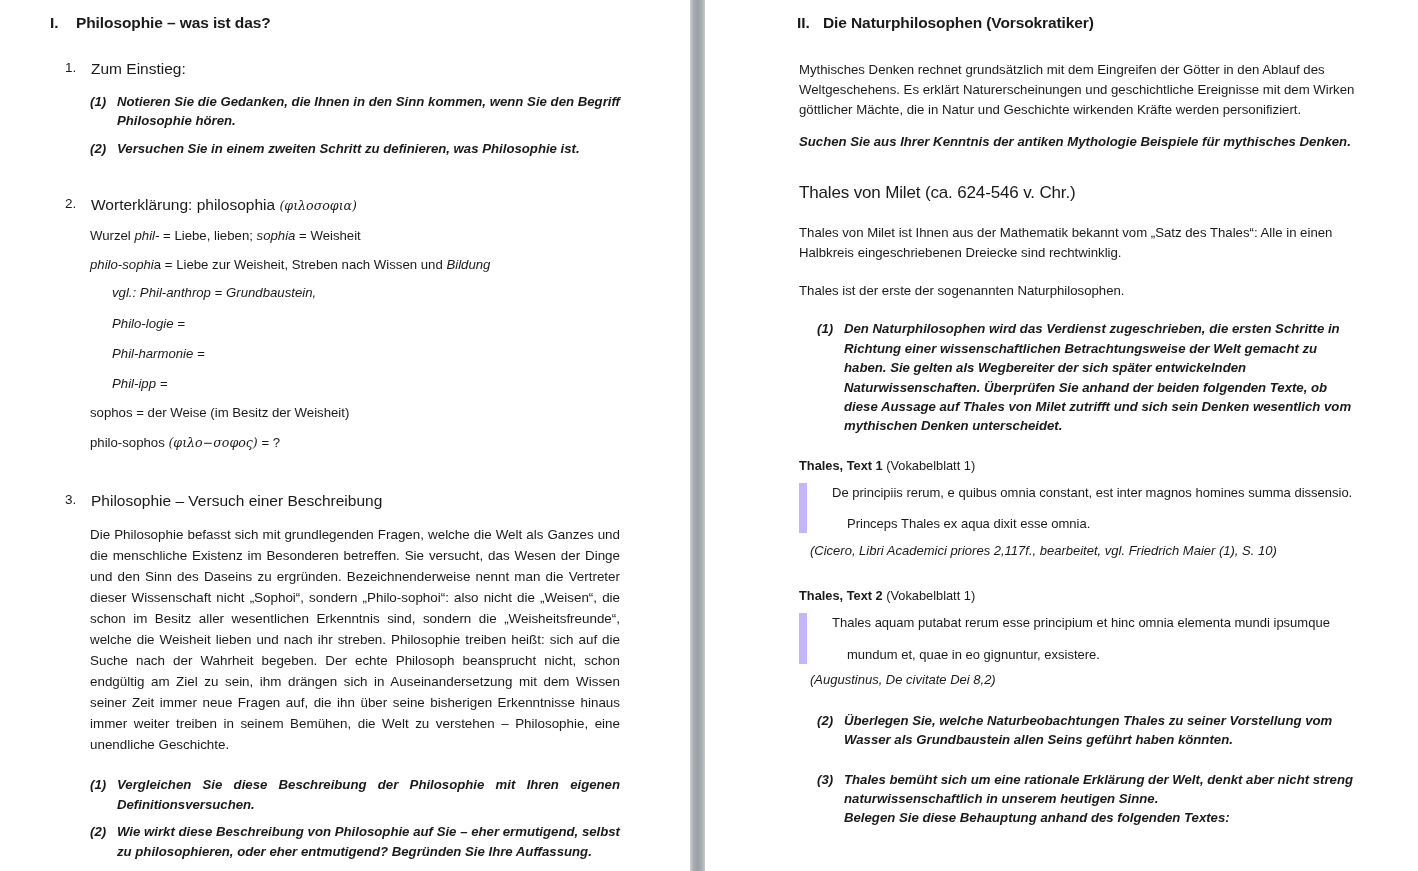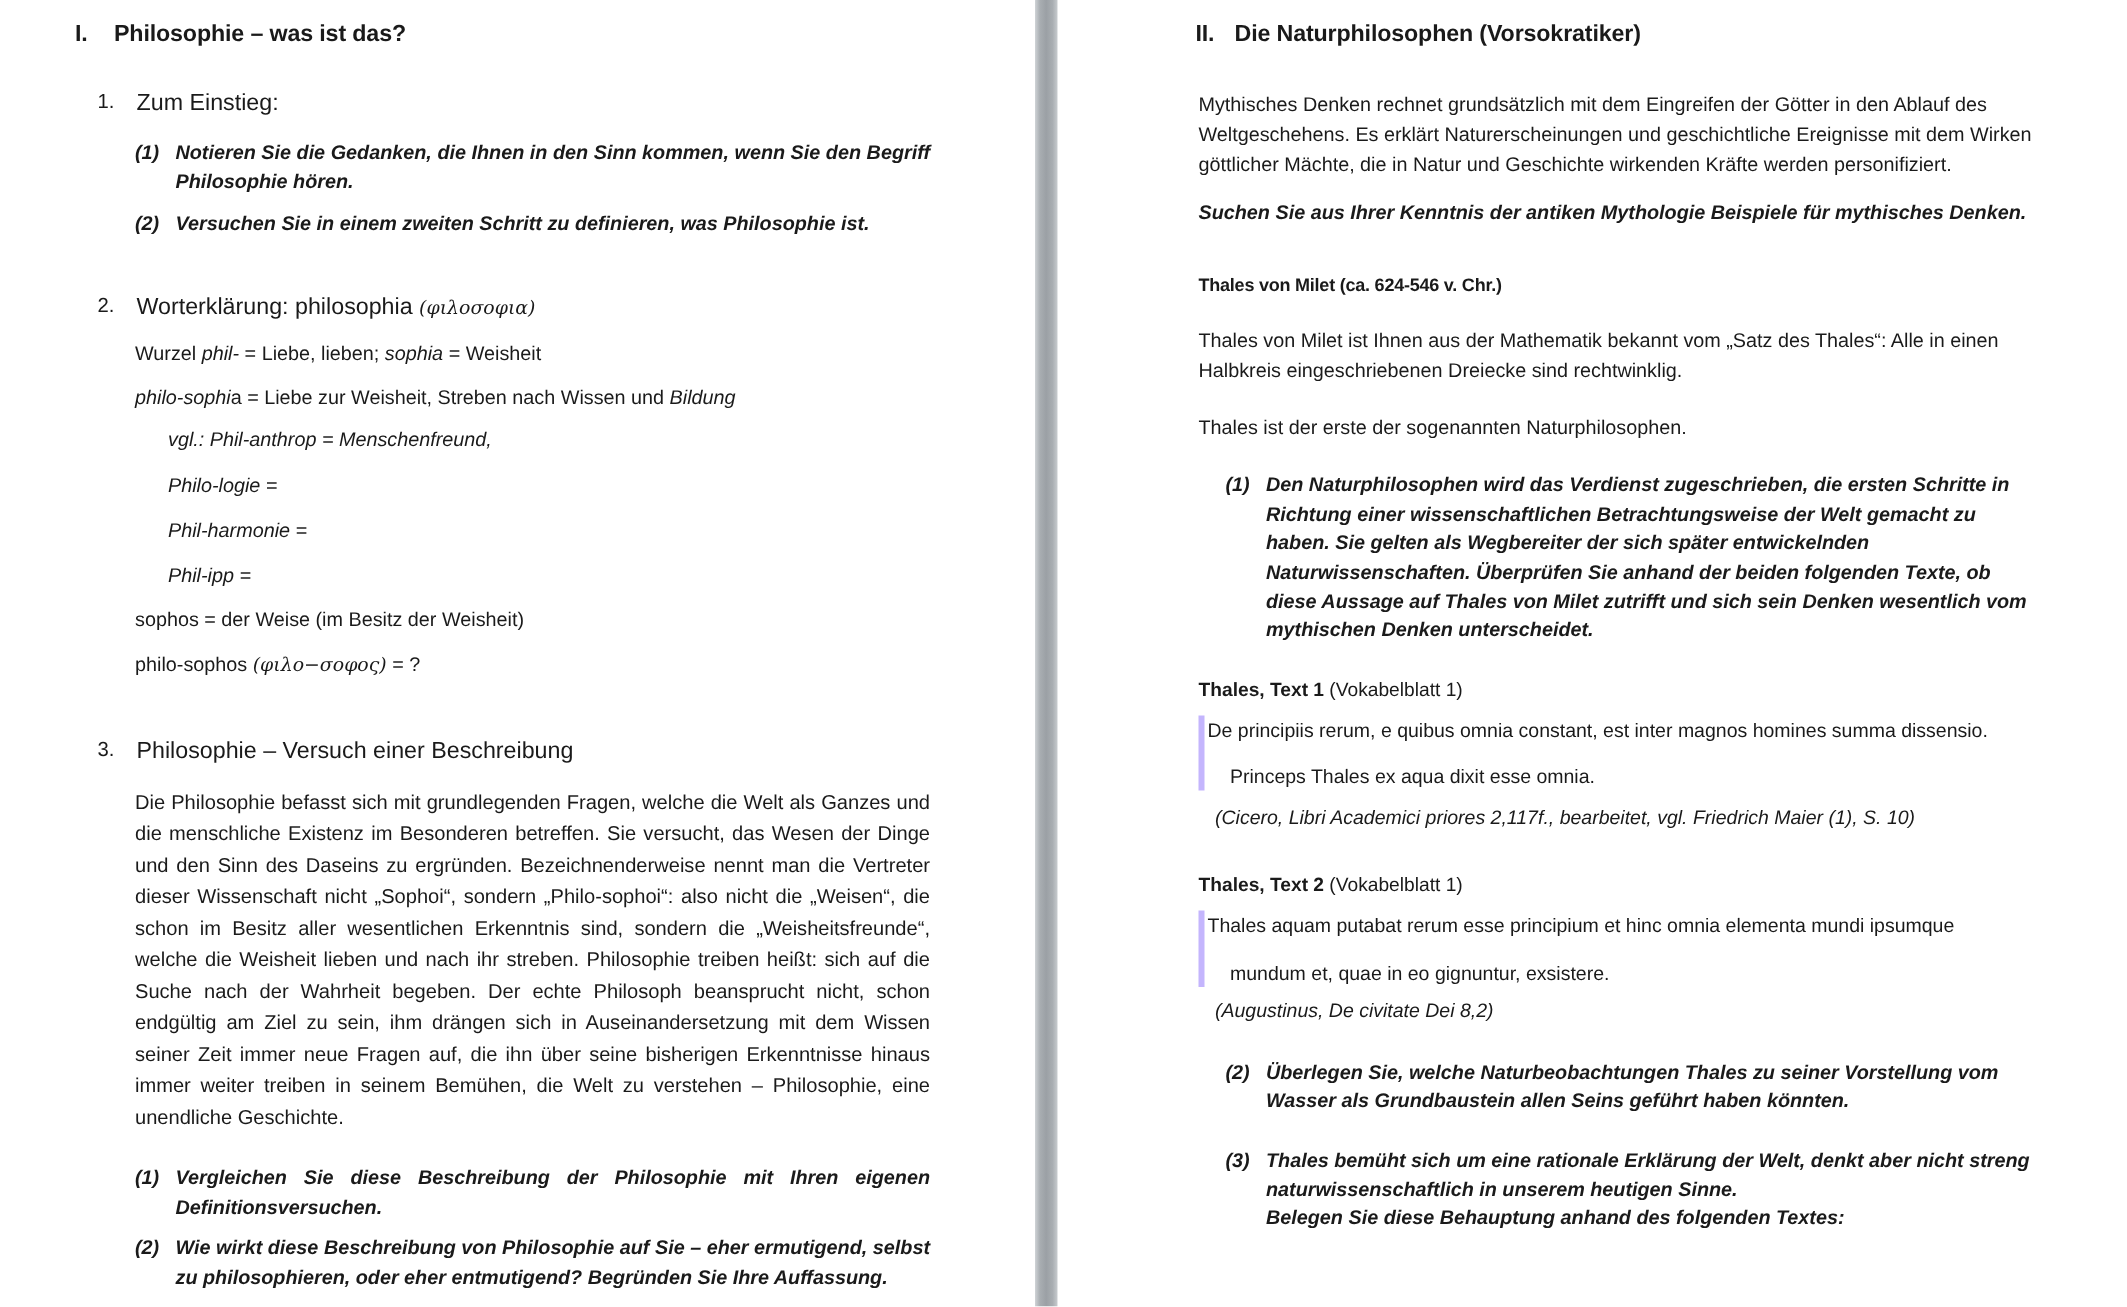--- a/index.html
+++ b/index.html
@@ -122,22 +122,22 @@
   .sp-20 { height: 20px; }
   .sp-22 { height: 22px; }
   .sp-24 { height: 24px; }
   .sp-28 { height: 28px; }
   .sp-30 { height: 30px; }
   .sp-34 { height: 34px; }
   .sp-38 { height: 38px; }
 
   
   .h-sub {
-    font-size: 12px;
-    font-weight: bold;
+    font-size: 17px;
+    font-weight: normal;
     margin: 0;
     letter-spacing: -0.15px;
   }
   .r-par {
     font-size: 13.2px;
     line-height: 1.52;
     margin: 0;
   }
   .task-note {
     font-style: italic;
@@ -145,22 +145,22 @@
     font-size: 13.2px;
     margin: 0;
   }
   .src-label {
     font-size: 12.8px;
     margin: 0;
   }
   .src-label b { font-weight: bold; }
 
   .quote {
-    border-left: 4px solid #c4b5fd;
-    padding-left: 2px;
+    border-left: 8px solid #c4b5fd;
+    padding-left: 25px;
     margin: 0;
   }
   .quote .qline {
     font-size: 13px;
     line-height: 1.48;
     margin: 0;
   }
   .quote .qline + .qline { margin-top: 12px; margin-left: 15px; }
   .cite {
     font-size: 13px;
@@ -215,21 +215,21 @@
 
       <div style="padding-left:25px">
         <div class="etym">
           Wurzel <i>phil-</i> = Liebe, lieben; <i>sophia</i> = Weisheit
         </div>
         <div class="sp-8"></div>
         <div class="etym">
           <i>philo-sophi</i>a  = Liebe zur Weisheit, Streben nach Wissen und <i>Bildung</i>
         </div>
         <div class="sp-8"></div>
-        <div class="etym ind"><i>vgl.: Phil-anthrop = Menschenfreund,</i></div>
+        <div class="etym ind"><i>vgl.: Phil-anthrop = Grundbaustein,</i></div>
         <div class="sp-10"></div>
         <div class="etym ind"><i>Philo-logie =</i></div>
         <div class="sp-10"></div>
         <div class="etym ind"><i>Phil-harmonie =</i></div>
         <div class="sp-10"></div>
         <div class="etym ind"><i>Phil-ipp =</i></div>
         <div class="sp-8"></div>
         <div class="etym">sophos = der Weise (im Besitz der Weisheit)</div>
         <div class="sp-10"></div>
         <div class="etym">

